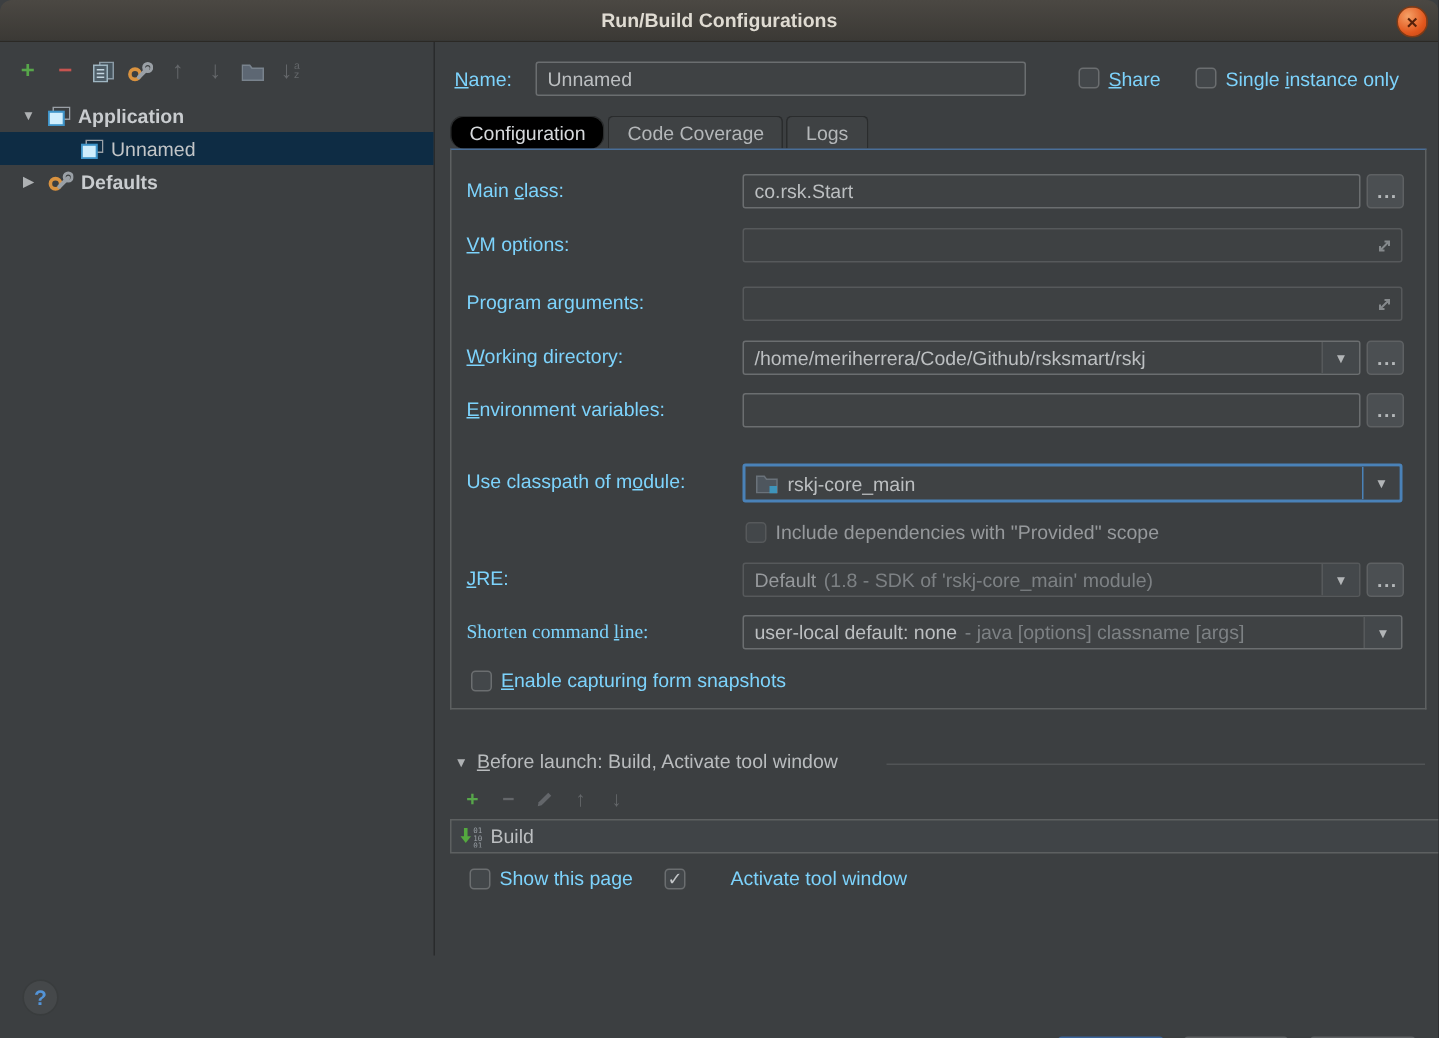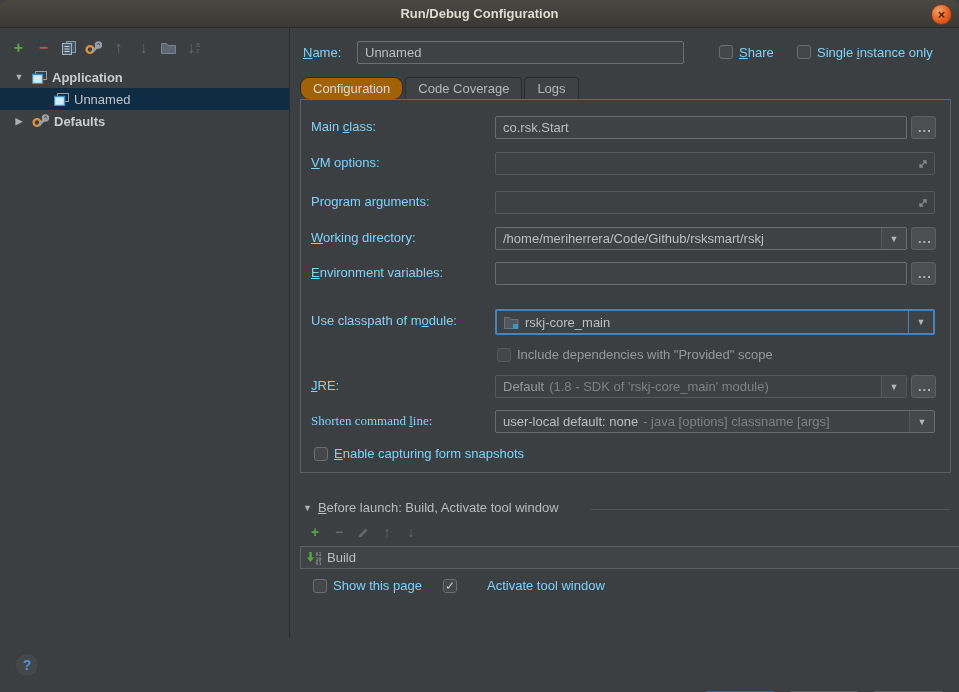--- a/index.html
+++ b/index.html
@@ -47,21 +47,21 @@
     border-radius:3px;box-sizing:border-box;display:flex;align-items:center;justify-content:center;
     font-size:12px;color:#c3c6c8;line-height:1;}
   .cb.disabled{border-color:#56595b;}
   .detail{color:#7d8184;margin-left:5px;}
   .dimtext{color:#96999c;}
   
   .tabs{position:absolute;left:300px;top:77px;height:22px;display:flex;}
   .tab{height:22px;padding:0 12px;display:flex;align-items:center;background:#3f4244;
     border:1px solid #2a2c2d;border-bottom:none;border-radius:4px 4px 0 0;margin-right:2px;
     color:#b4b7b9;box-sizing:border-box;}
-  .tab.active{background:#a16207;color:#d6d9dc;border-radius:9px;}
+  .tab.active{background:#000000;color:#d6d9dc;border-radius:9px;}
   .panel{position:absolute;left:300px;top:99px;width:651px;height:374px;box-sizing:border-box;
     border:1px solid #5d6061;border-top:1px solid #4a6f99;}
   .expand-ico{position:absolute;right:5px;top:5px;}
   
   .bl-head{position:absolute;left:303px;top:500px;display:flex;align-items:center;color:#b9bcbe;}
   .bl-head .chev{font-size:9px;color:#aeb1b3;margin-right:6px;}
   .bl-line{position:absolute;left:591px;top:509px;width:359px;height:1px;background:#515456;}
   .bl-toolbar{position:absolute;left:303px;top:524px;display:flex;}
   .bl-toolbar .tb-icon{width:24px;height:16px;font-size:14px;}
   .bl-list{position:absolute;left:300px;top:546px;width:742px;height:23px;box-sizing:border-box;
@@ -76,21 +76,21 @@
   .btn.default{background:#4878b5;border:1px solid #3a659c;color:#eceef0;font-weight:bold;}
   .btn.normal{background:#4b4f52;border:1px solid #5e6163;color:#bcbfc1;}
   svg{display:block;}
 </style>
 </head>
 <body>
 
 <div class="window">
 
   <div class="titlebar">
-    <span>Run/Debug Configuration</span>
+    <span>Run/Build Configurations</span>
     <span class="close-btn">
         <span>×</span>
       </span>
   </div>
 
   <div class="left-panel">
     <div class="lp-toolbar">
       <span class="tb-icon green">
           <span>+</span>
         </span>

